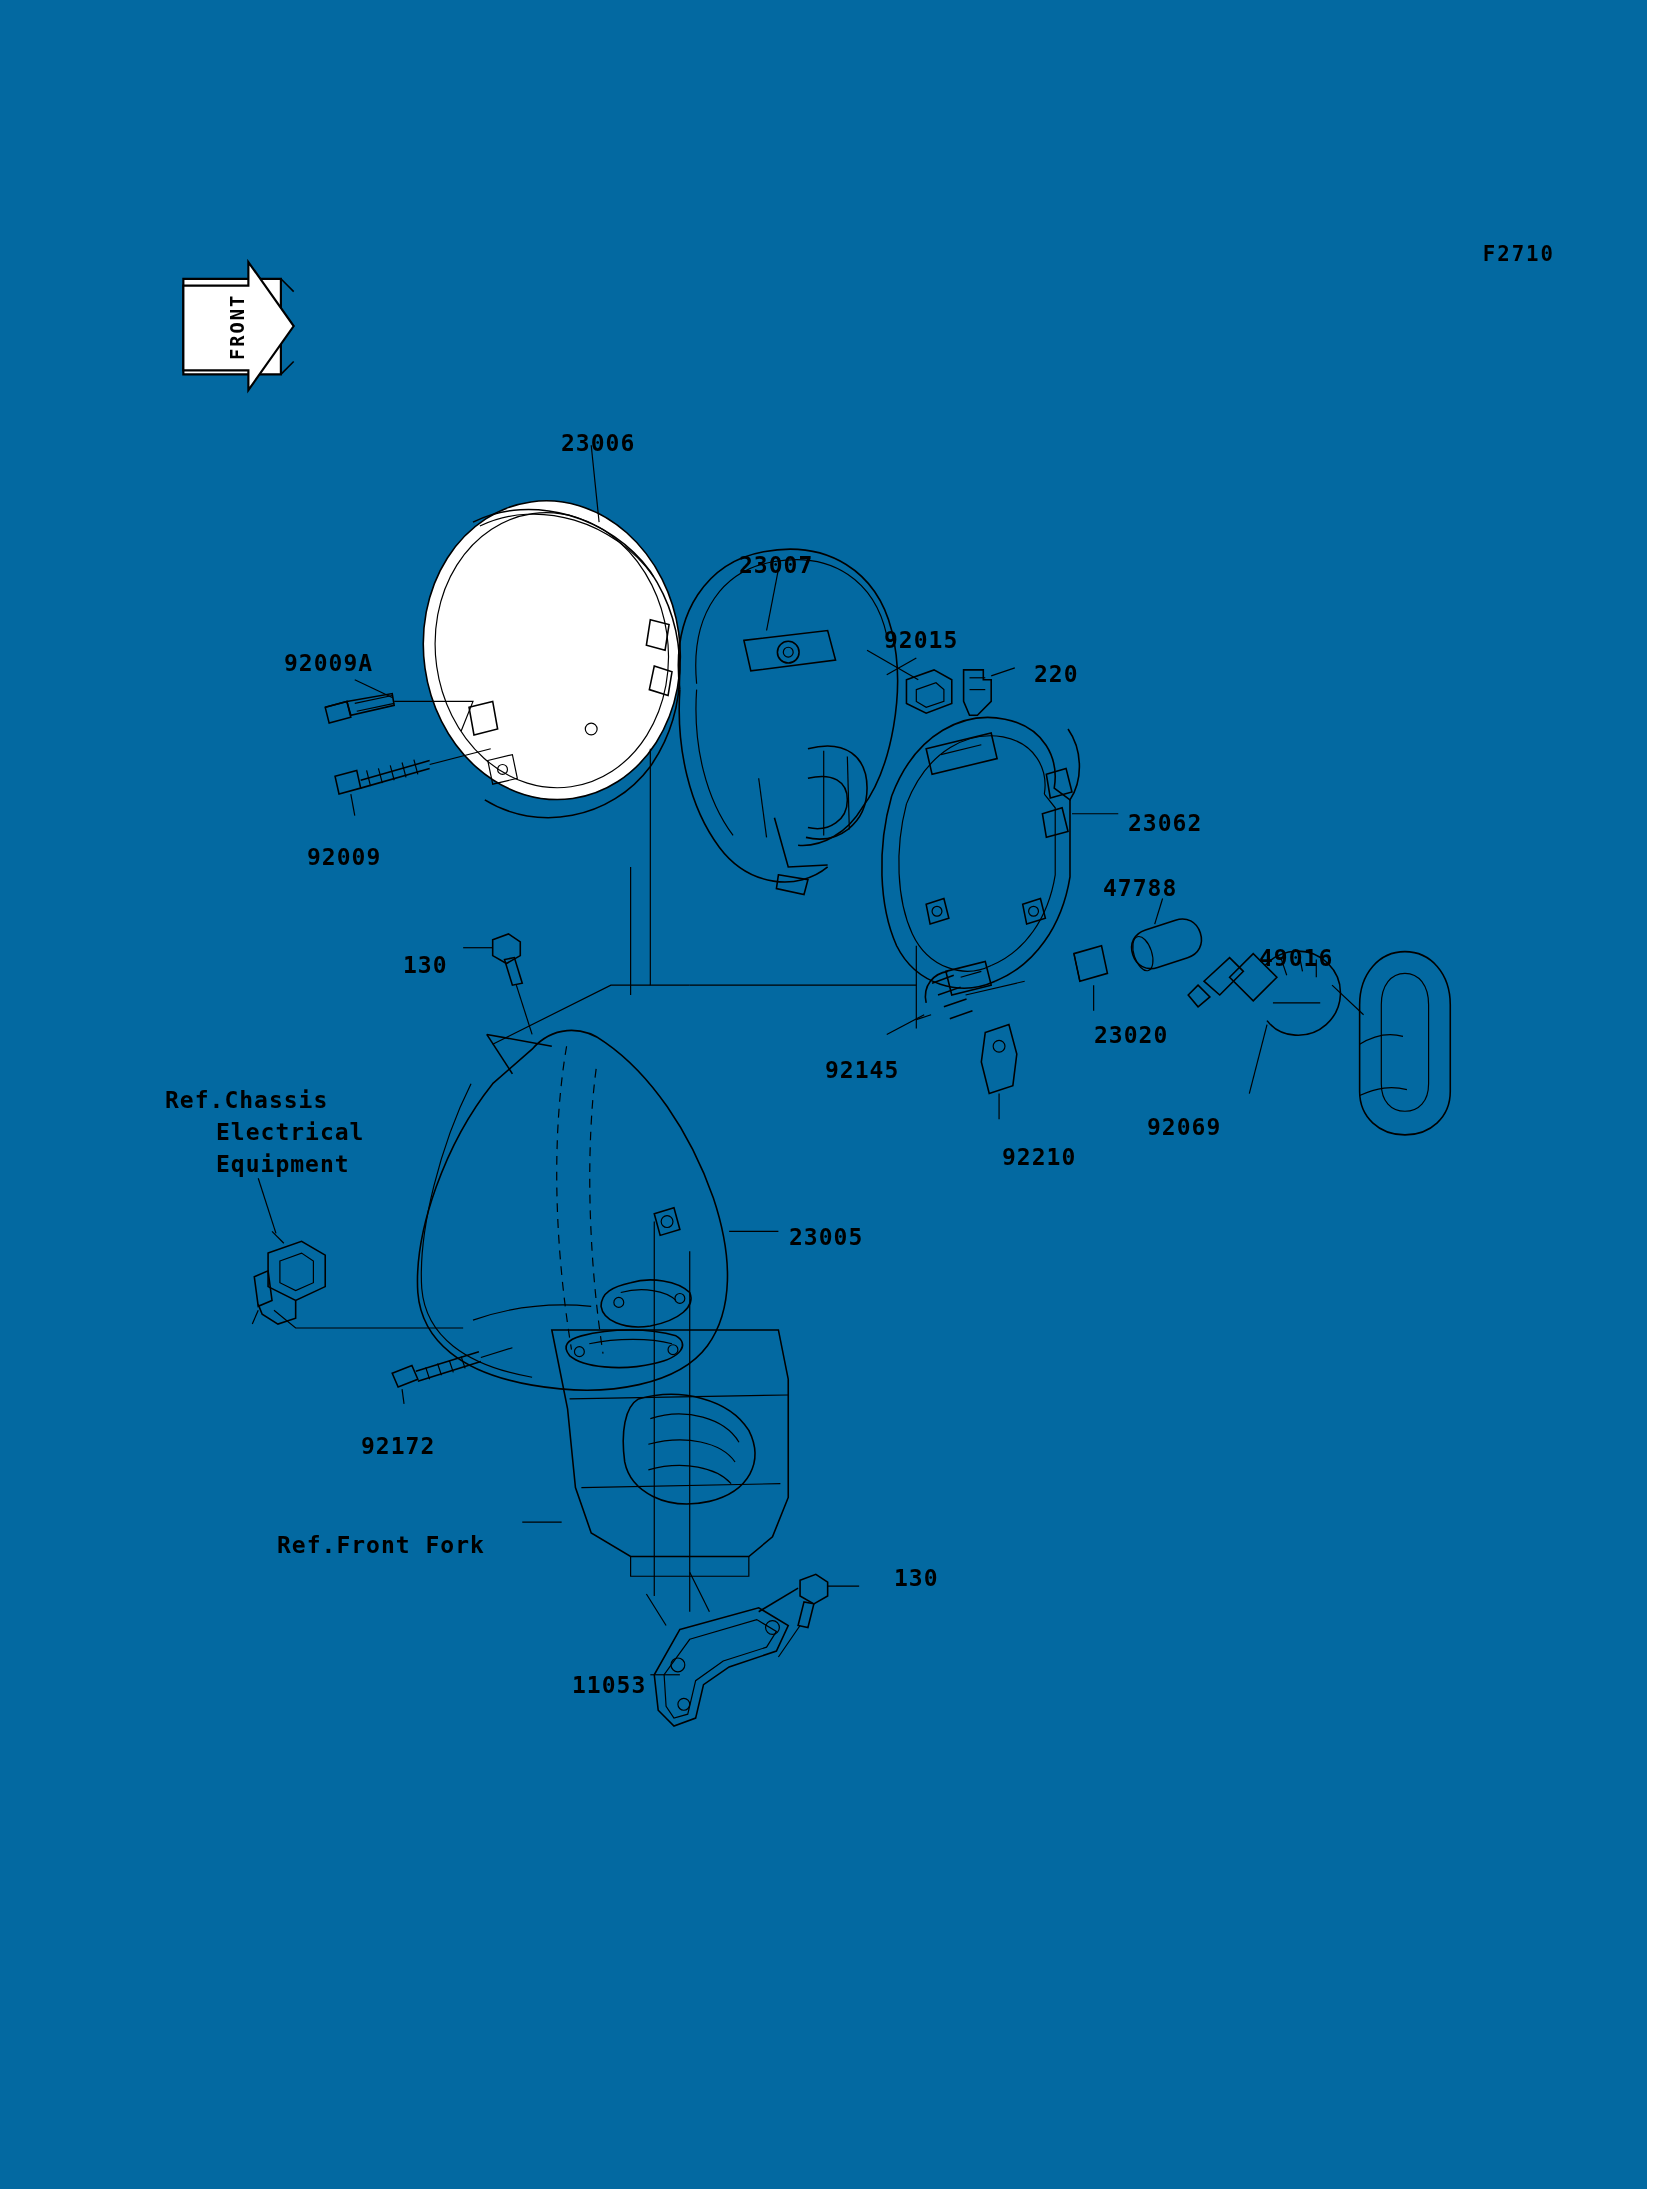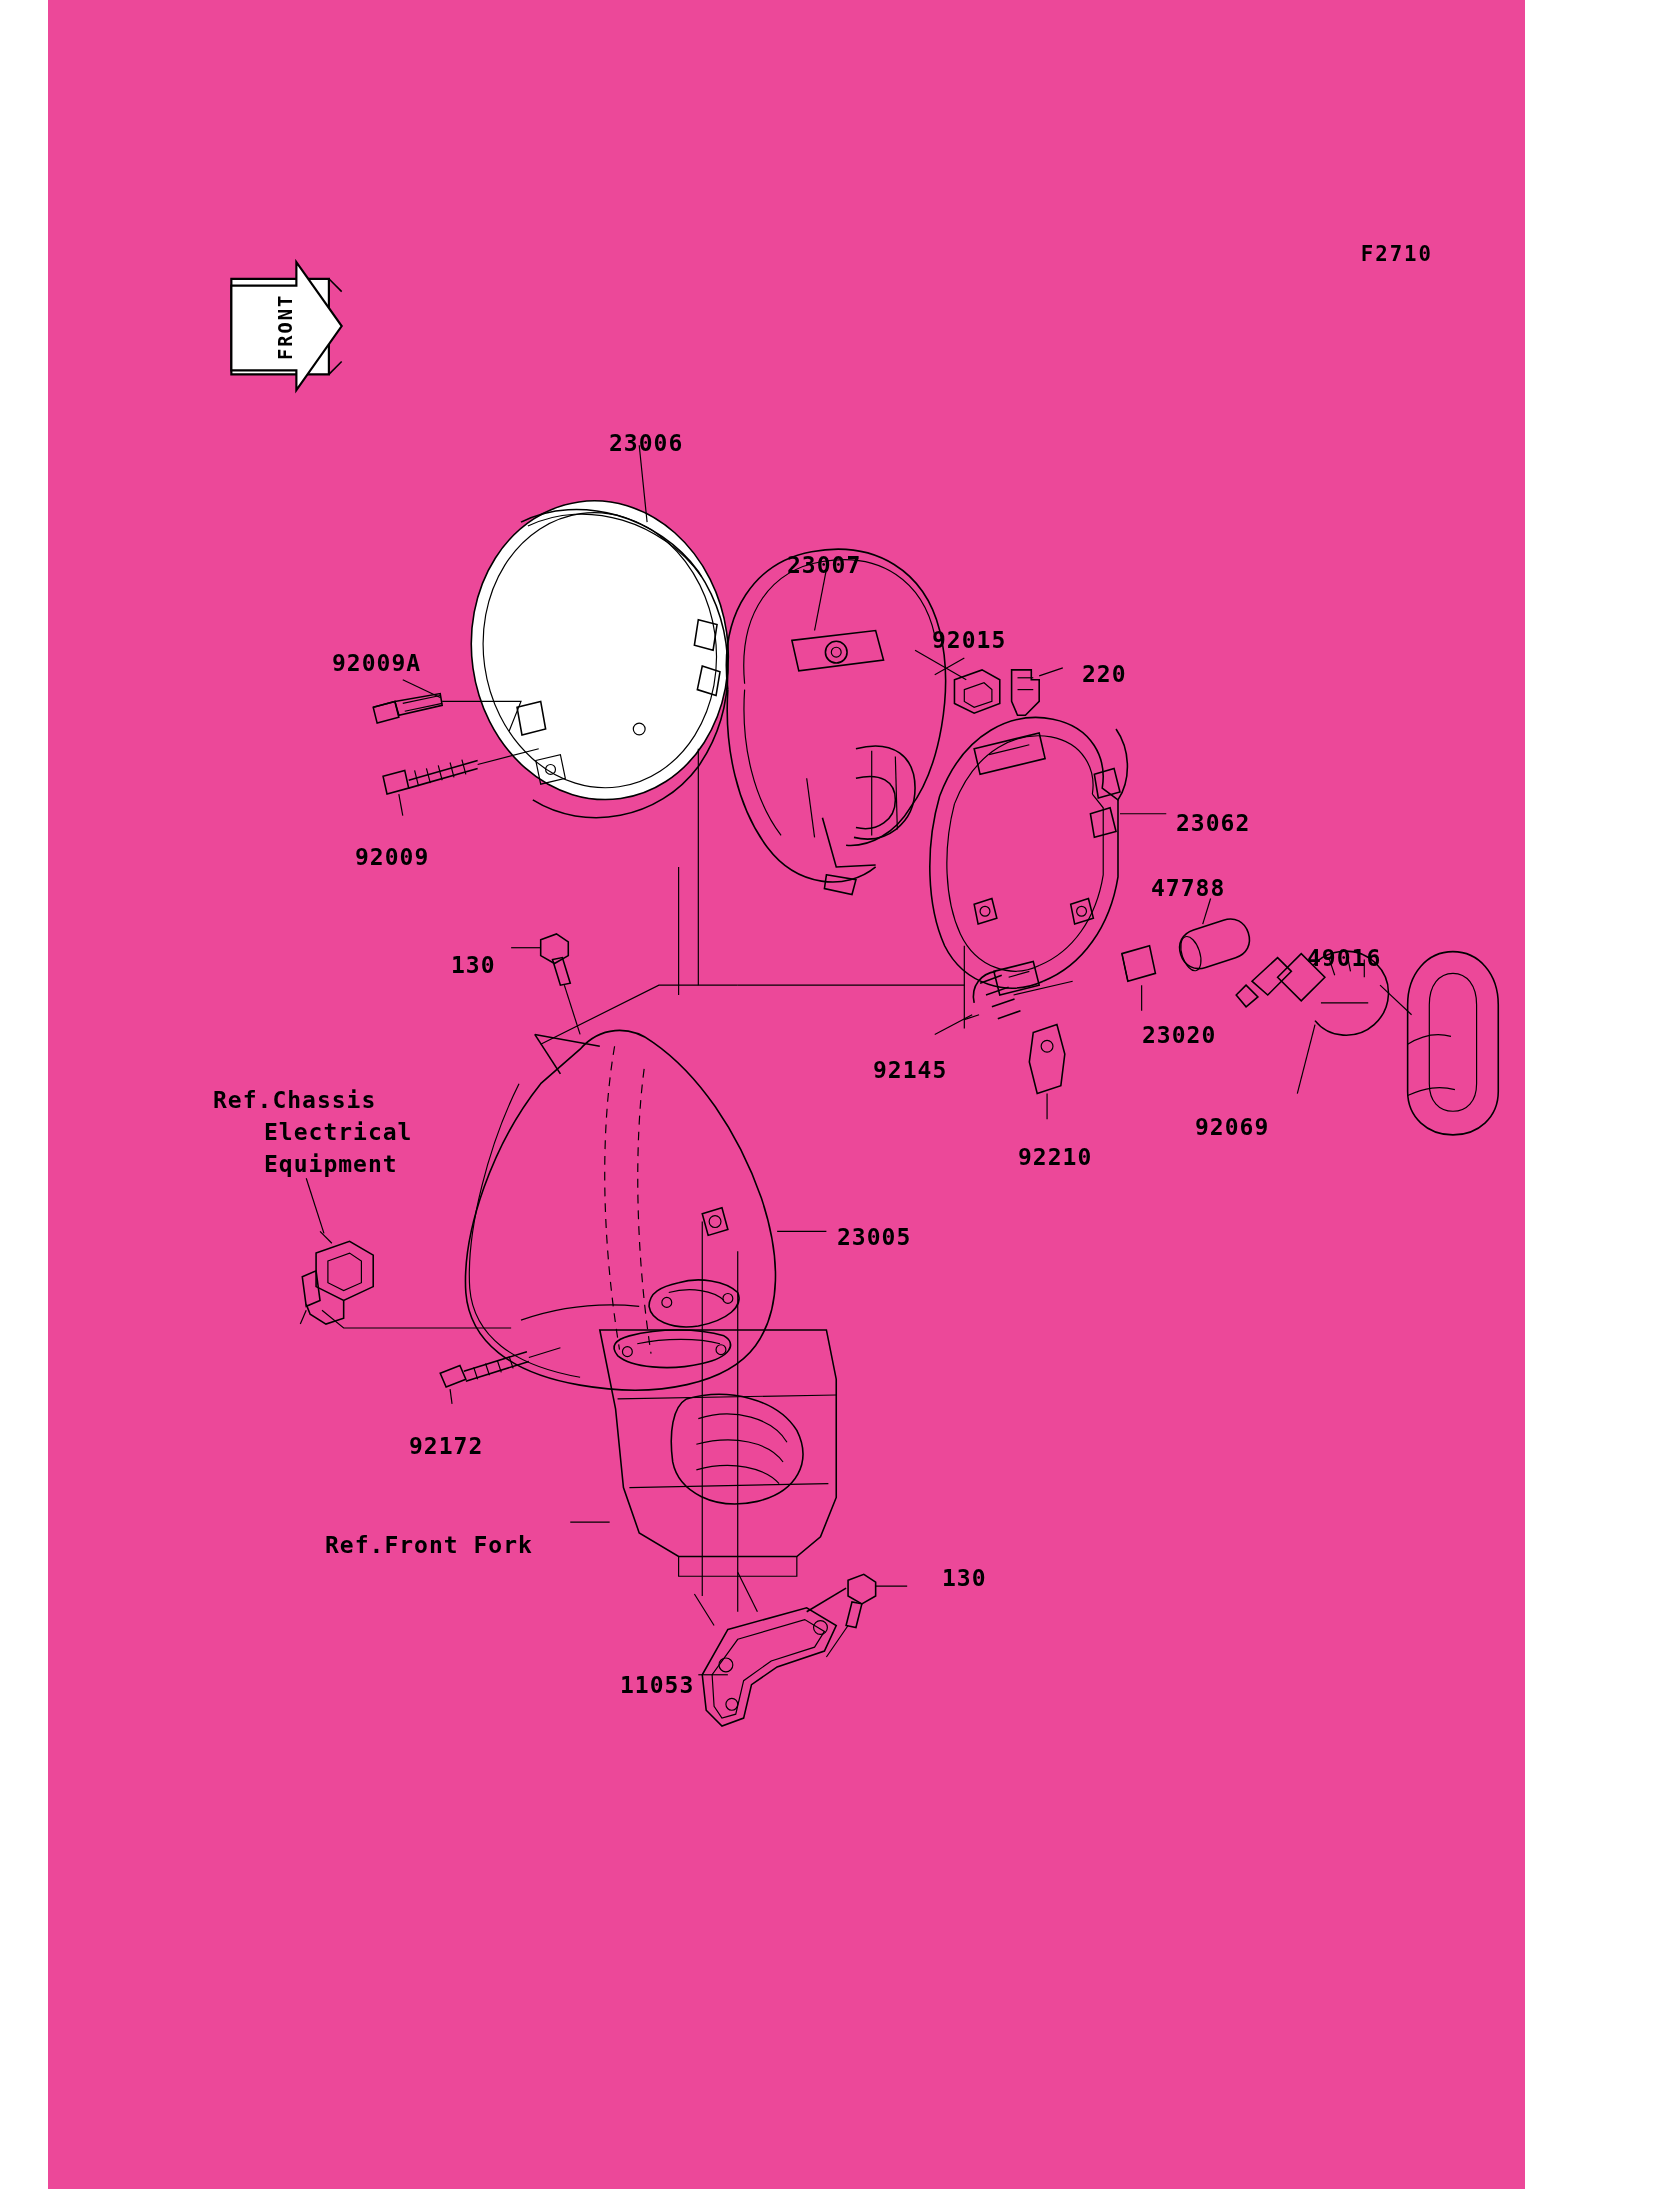--- a/index.html
+++ b/index.html
@@ -2,26 +2,25 @@
 <html><head>
 <meta charset="utf-8">
 <style>
   html, body {
     margin: 0;
     padding: 0;
     background: #ffffff;
   }
   #page {
     position: relative;
-    width: 1477px;
+    width: 1647px;
     height: 2190px;
-    background: #ec4899;
+    background: #0369a1;
     font-family: "DejaVu Sans Mono", monospace;
     overflow: hidden;
-    margin-left: 48px;
   }
   .lbl {
     position: absolute;
     font-family: "DejaVu Sans Mono", monospace;
     font-size: 23px;
     font-weight: bold;
     color: #000000;
     white-space: pre;
     letter-spacing: 1px;
   }
@@ -309,21 +308,21 @@
   <div class="lbl" style="left:884px; top:627px;">92015</div>
   <div class="lbl" style="left:1034px; top:661px;">220</div>
   <div class="lbl" style="left:284px; top:650px;">92009A</div>
   <div class="lbl" style="left:307px; top:844px;">92009</div>
   <div class="lbl" style="left:1128px; top:810px;">23062</div>
   <div class="lbl" style="left:1103px; top:875px;">47788</div>
   <div class="lbl" style="left:1259px; top:945px;">49016</div>
   <div class="lbl" style="left:403px; top:952px;">130</div>
   <div class="lbl" style="left:1094px; top:1022px;">23020</div>
   <div class="lbl" style="left:825px; top:1057px;">92145</div>
-  <div class="lbl" style="left:970px; top:1144px;">92210</div>
+  <div class="lbl" style="left:1002px; top:1144px;">92210</div>
   <div class="lbl" style="left:1147px; top:1114px;">92069</div>
   <div class="lbl" style="left:789px; top:1224px;">23005</div>
   <div class="lbl" style="left:361px; top:1433px;">92172</div>
   <div class="lbl" style="left:894px; top:1565px;">130</div>
   <div class="lbl" style="left:572px; top:1672px;">11053</div>
 
   <div style="position:absolute; left:165px; top:1087px;">
     <div class="lbl" style="position:relative; left:0; top:0;">Ref.Chassis</div>
     <div class="lbl" style="position:relative; left:51px; top:5.9px;">Electrical</div>
     <div class="lbl" style="position:relative; left:51px; top:11.8px;">Equipment</div>

